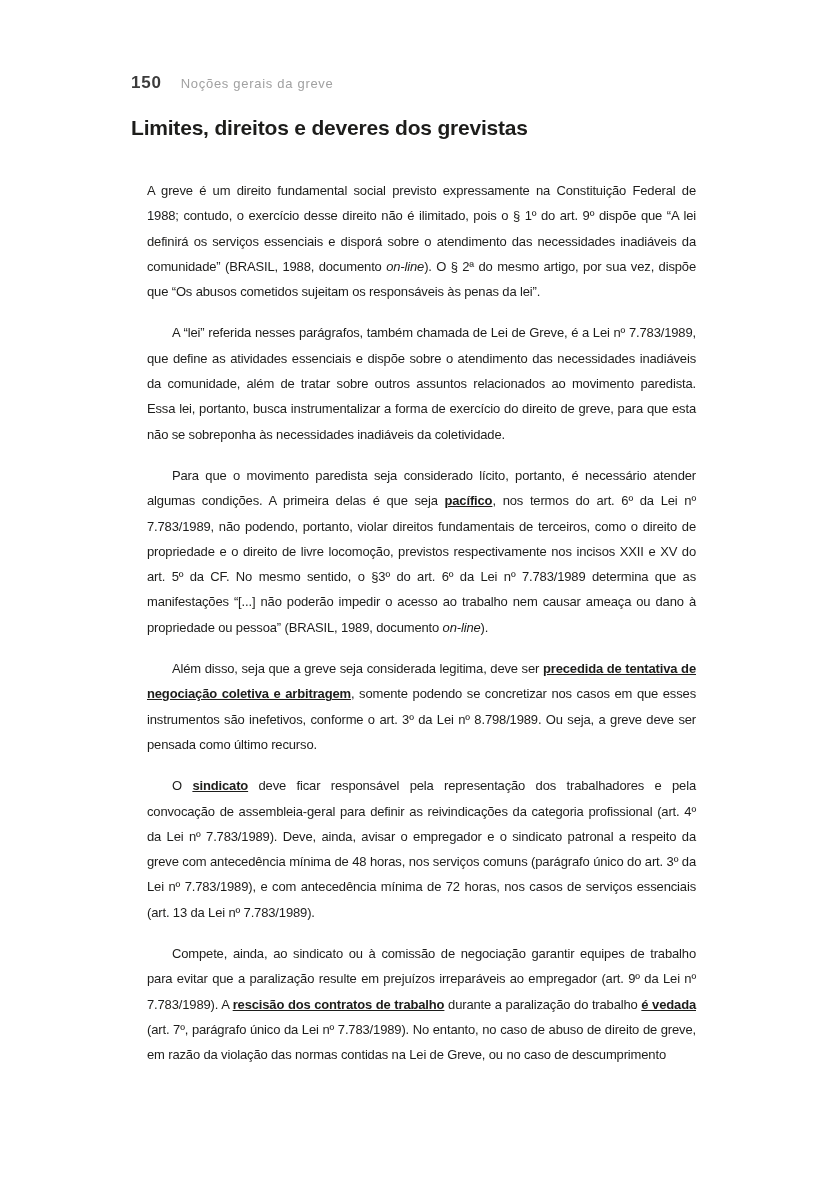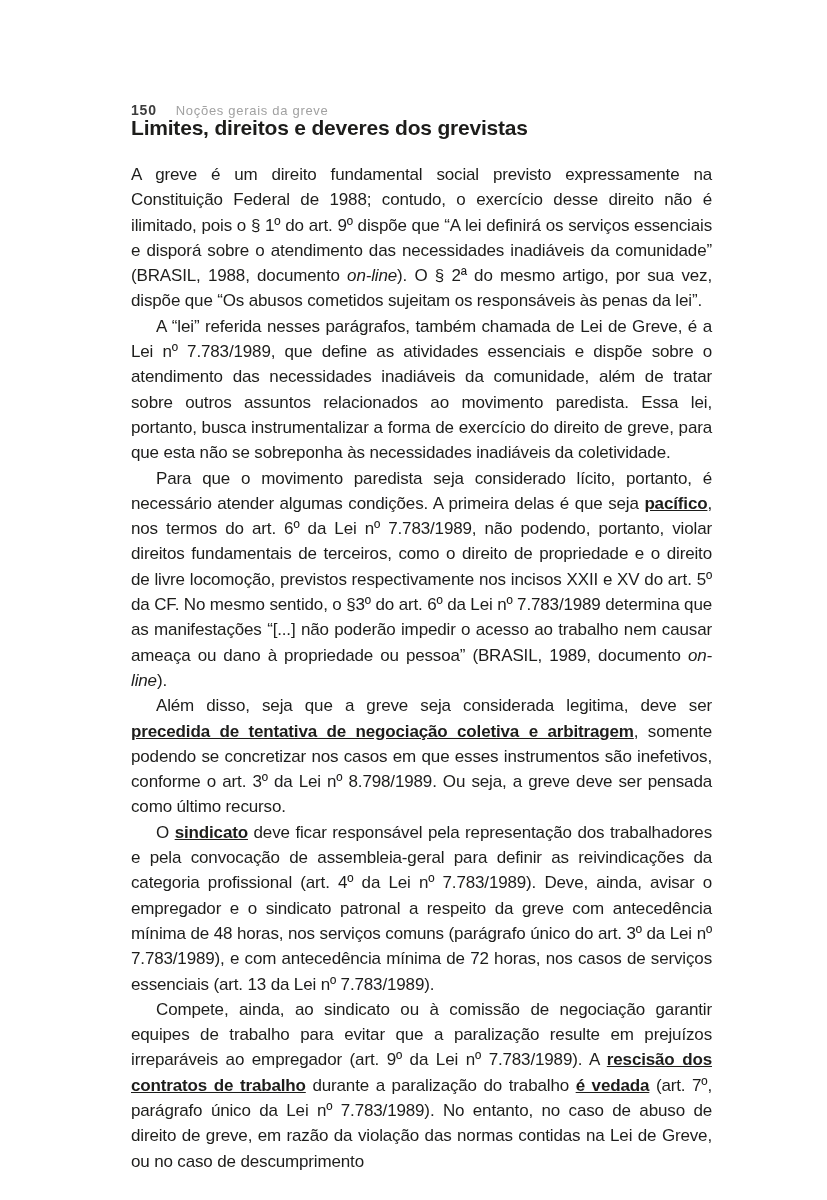--- a/index.html
+++ b/index.html
@@ -18,25 +18,24 @@
   .page-header {
     position: absolute;
     left: 131px;
     top: 73px;
     display: flex;
     align-items: baseline;
     gap: 19px;
     white-space: nowrap;
   }
   .page-number {
-    font-size: 14px;
+    font-size: 17px;
     font-weight: 700;
     color: #3c3c3c;
     letter-spacing: 0.8px;
-    margin-top: 29px;
   }
   .running-title {
     font-size: 13px;
     font-weight: 400;
     color: #a1a1a1;
     letter-spacing: 0.7px;
   }
   h1.section-title {
     position: absolute;
     left: 131px;
@@ -50,22 +49,22 @@
     white-space: nowrap;
   }
   .body-text {
     position: absolute;
     left: 131px;
     top: 162px;
     width: 581px;
     color: #1d1d1b;
   }
   .body-text p {
-    margin: 0;
-    font-size: 17px;
+    margin: 16px;
+    font-size: 13px;
     line-height: 25.3px;
     letter-spacing: -0.15px;
     text-align: justify;
     hyphens: auto;
     -webkit-hyphens: auto;
   }
   .body-text p.indent {
     text-indent: 25px;
   }
   .b { font-weight: 700; text-decoration: underline; }

